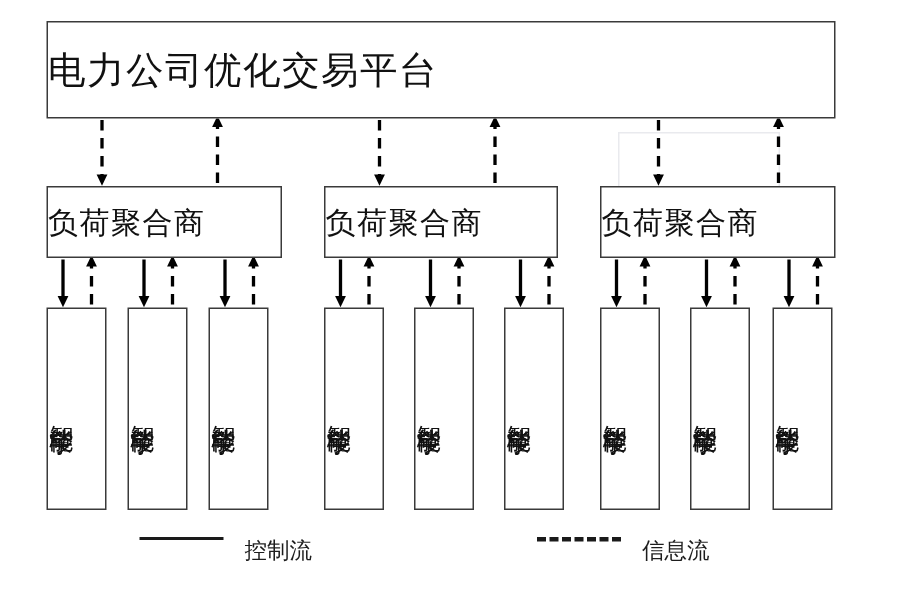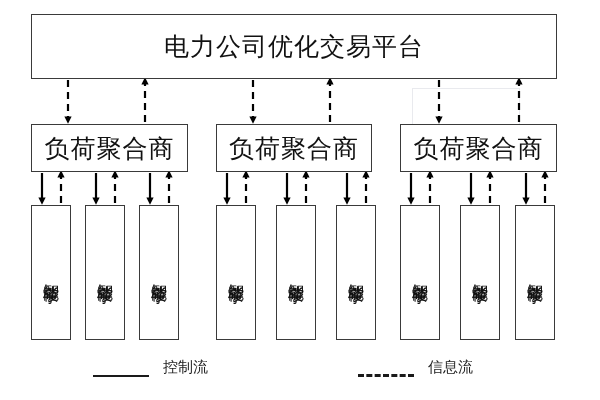--- a/index.html
+++ b/index.html
@@ -15,42 +15,41 @@
     font-family: "DejaVu Sans", "Liberation Sans", sans-serif;
     overflow: hidden;
   }
   .box {
     position: absolute;
     box-sizing: border-box;
     border: 1.6px solid #3a3a3a;
     background: #ffffff;
     display: flex;
     align-items: center;
-    justify-content: center;
   }
   .platform-box {
     left: 31px;
     top: 14px;
     width: 526px;
     height: 65px;
   }
   .platform-label {
     font-family: "DejaVu Serif", "Liberation Serif", serif;
     font-size: 25px;
     color: #111111;
     letter-spacing: 1px;
     white-space: nowrap;
   }
   .agg-box {
     top: 124px;
     height: 48px;
   }
   .agg-label {
     font-family: "DejaVu Serif", "Liberation Serif", serif;
-    font-size: 25px;
+    font-size: 20px;
     color: #111111;
     letter-spacing: 1px;
     white-space: nowrap;
   }
   .bld-box {
     top: 205px;
     width: 40px;
     height: 135px;
   }
   .bld-label {
@@ -74,21 +73,21 @@
     position: absolute;
     left: 0;
     top: 0;
     width: 600px;
     height: 400px;
     pointer-events: none;
   }
   .legend-row {
     position: absolute;
     display: flex;
-    align-items: flex-end;
+    align-items: flex-start;
   }
   .legend-solid {
     width: 56px;
     height: 0;
     border-top: 2.4px solid #1a1a1a;
   }
   .legend-dashed {
     width: 56px;
     height: 0;
     border-top: 3px dashed #1a1a1a;

